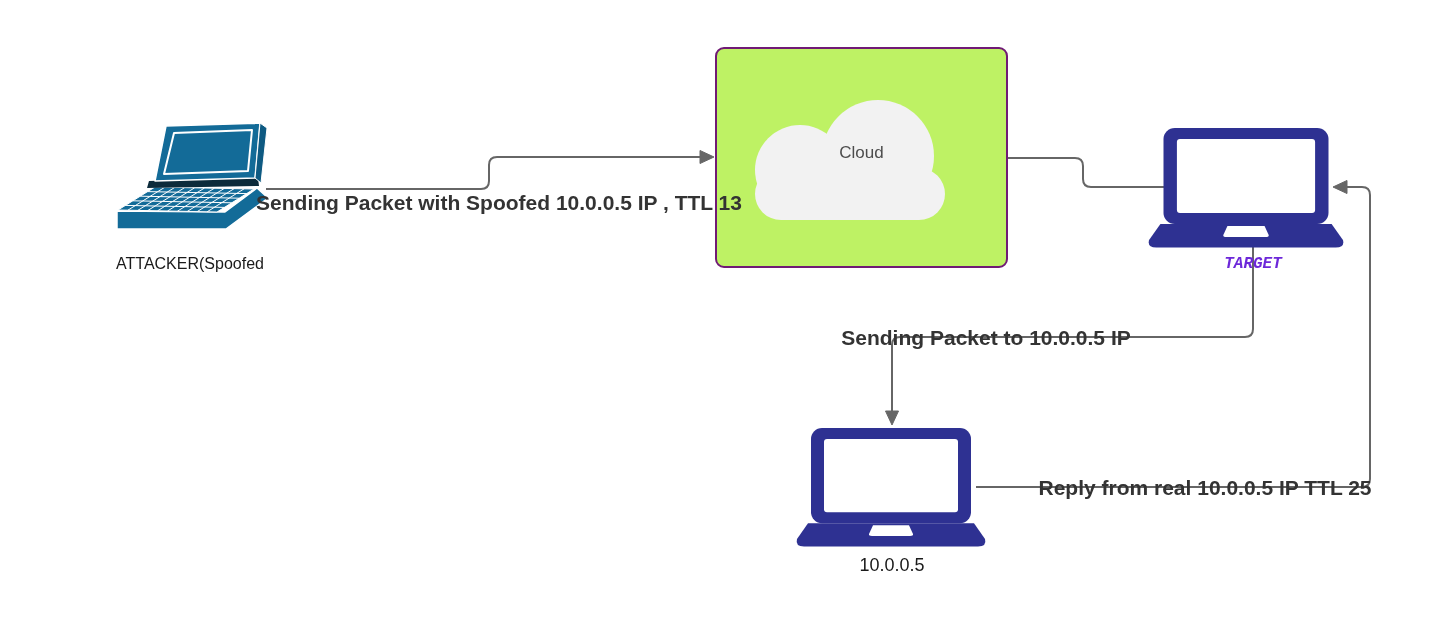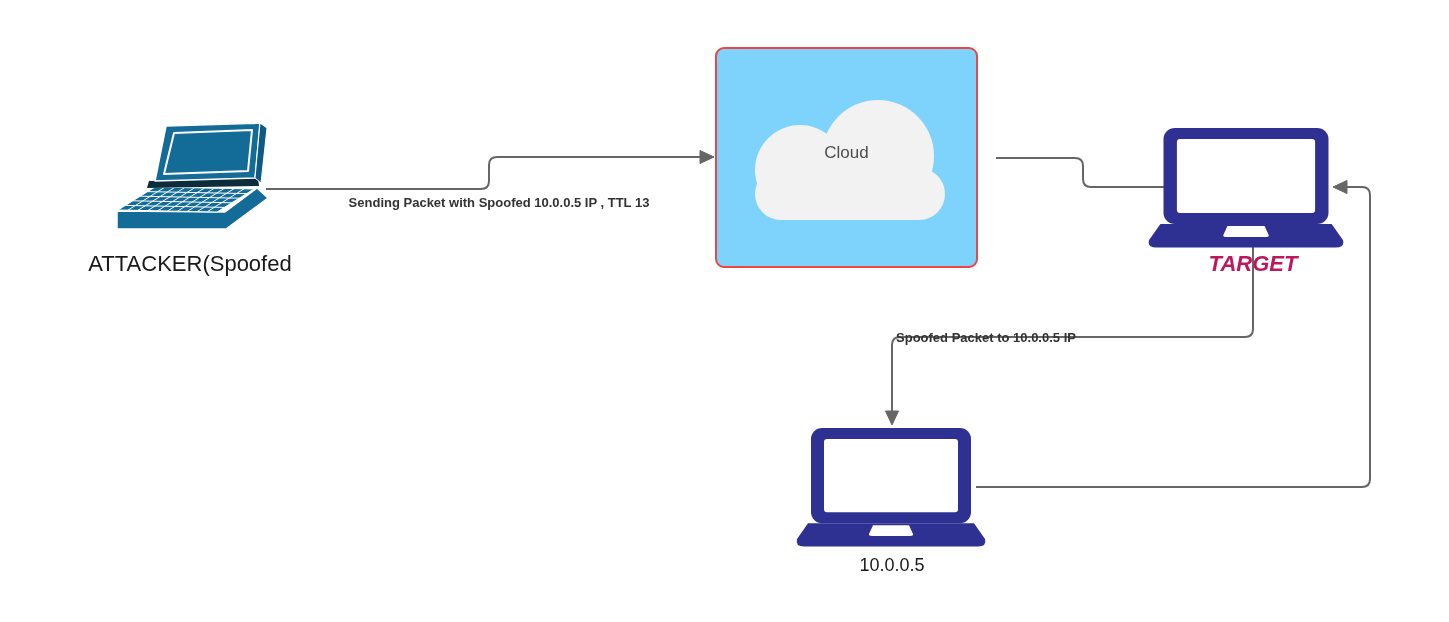--- a/index.html
+++ b/index.html
@@ -10,42 +10,42 @@
     font-family:"Liberation Sans", sans-serif;
     overflow:hidden;
   }
   .abs{position:absolute;}
   #connector-layer{position:absolute;left:0;top:0;width:1449px;height:622px;}
   .edge{fill:none;stroke:#666666;stroke-width:2;}
   .arrowhead{fill:#666666;stroke:#666666;stroke-width:1;}
   .edge-label{
     position:absolute;
     transform:translateX(-50%);
-    font-size:13px;font-weight:bold;color:#333333;
+    font-size:21px;font-weight:bold;color:#333333;
     white-space:nowrap;line-height:17px;
   }
   .node-label{
     position:absolute;
     transform:translateX(-50%);
-    font-size:22px;color:#1a1a1a;
+    font-size:16px;color:#1a1a1a;
     white-space:nowrap;text-align:center;line-height:26px;
   }
   #cloud-node{
     position:absolute;left:715px;top:47px;
-    width:263px;height:221px;
+    width:293px;height:221px;
     box-sizing:border-box;
-    border:2px solid #ef4444;border-radius:9px;
-    background:#7dd3fc;
+    border:2px solid #701a75;border-radius:9px;
+    background:#bef264;
   }
   #cloud-label{
     position:absolute;left:0;right:0;top:94px;
     text-align:center;
     font-size:17px;color:#4d4d4d;line-height:20px;
   }
-  #target-label{font-weight:bold;font-style:italic;color:#be185d;line-height:20px;}
+  #target-label{font-weight:bold;font-style:italic;color:#6d28d9;line-height:20px;font-family:Liberation Mono, monospace;}
   #real-host-label{font-size:18px;line-height:18px;}
 </style>
 </head>
 <body>
 
 <div id="canvas">
 
   <svg id="connector-layer">
 
     <path class="edge" d="M266,189 H481 Q489,189 489,181 V165 Q489,157 497,157 H700"></path>
@@ -104,16 +104,17 @@
   <div class="node-label" style="left:190px;top:251px;">
     <span style="display:block">ATTACKER(Spoofed</span>
   </div>
 
   <div class="node-label" id="target-label" style="left:1253px;top:254px;">TARGET</div>
 
   <div class="node-label" id="real-host-label" style="left:892px;top:556px;">10.0.0.5</div>
 
   <div class="edge-label" style="left:499px;top:194px;">Sending Packet with Spoofed 10.0.0.5 IP , TTL 13</div>
 
-  <div class="edge-label" style="left:986px;top:329px;">Spoofed Packet to 10.0.0.5 IP</div>
+  <div class="edge-label" style="left:986px;top:329px;">Sending Packet to 10.0.0.5 IP</div>
 
+  <div class="edge-label" style="left:1205px;top:479px;">Reply from real 10.0.0.5 IP TTL 25</div>
 
 </div>
 
 </body></html>

